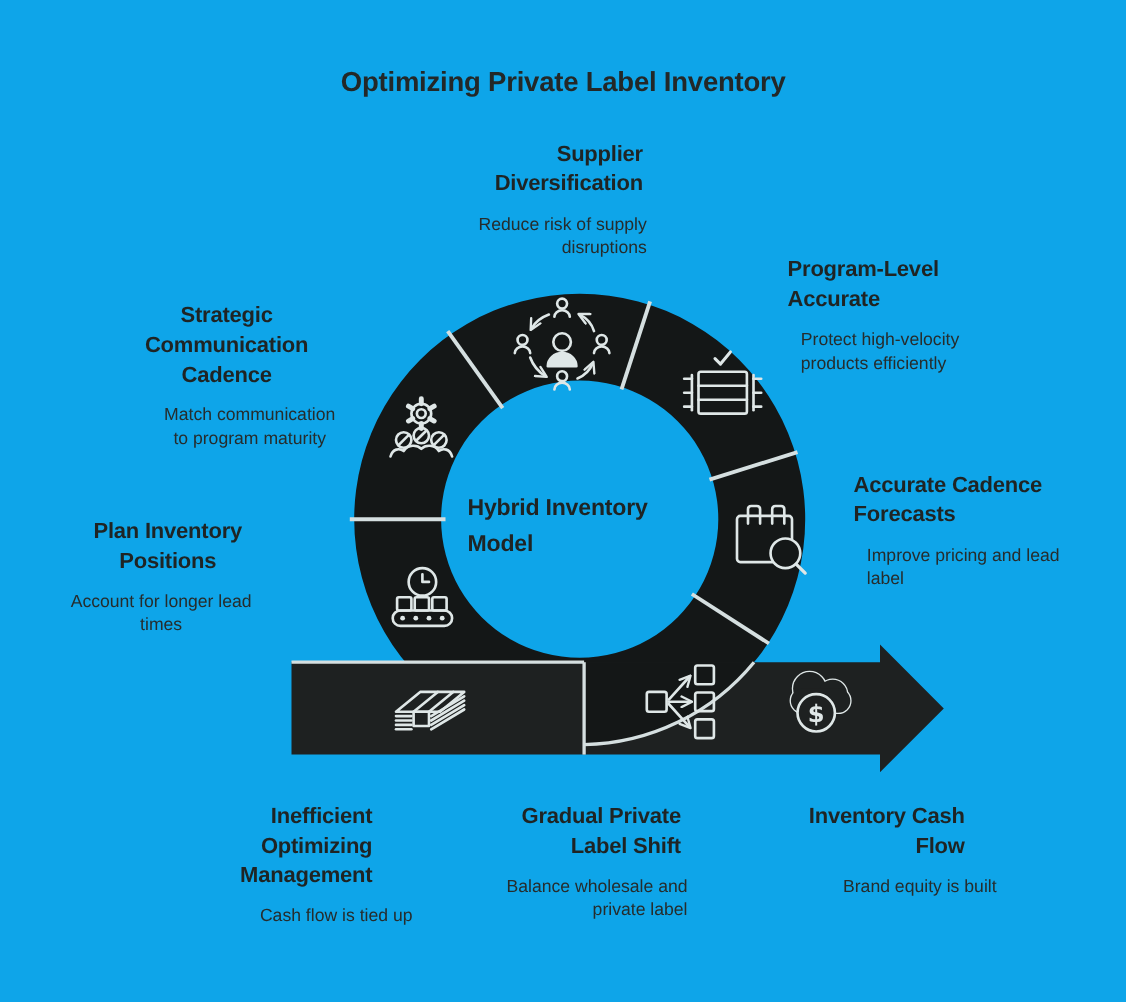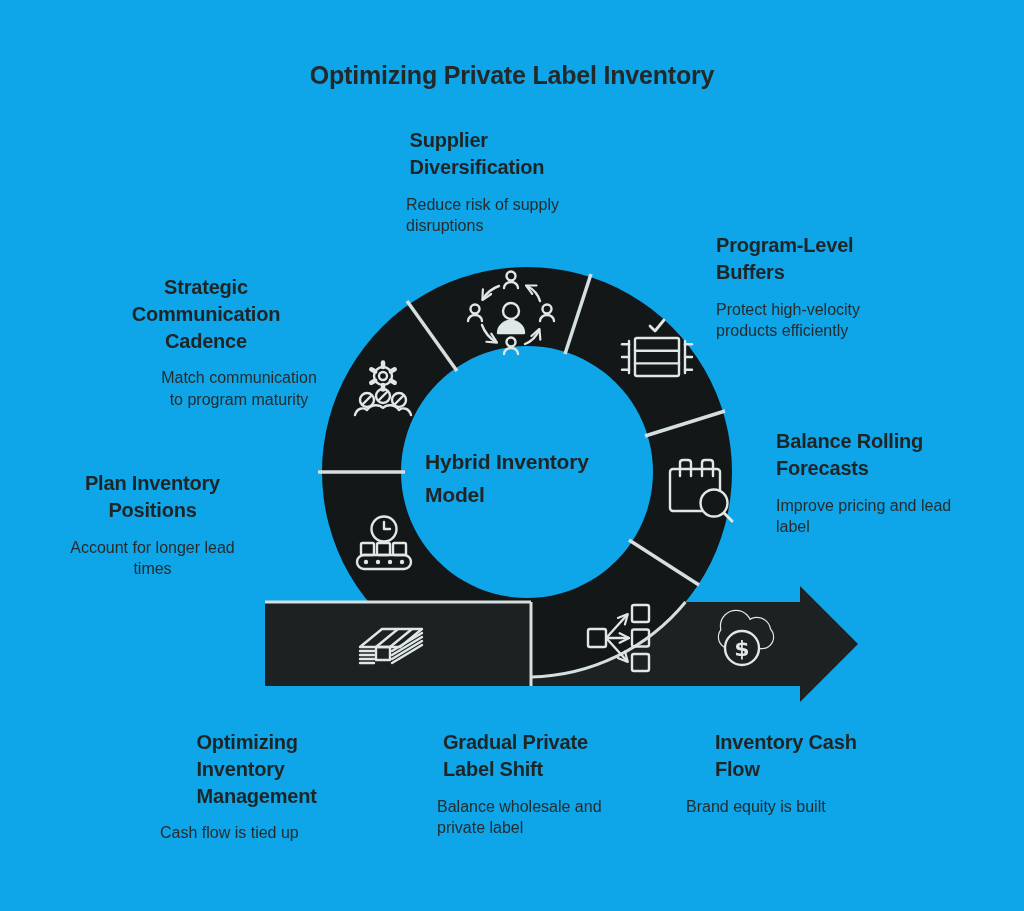--- a/index.html
+++ b/index.html
@@ -4,22 +4,22 @@
 <style>
   html,body{margin:0;padding:0;background:#d5dfe0;}
   .stage{position:relative;width:1024px;height:911px;background:#0ea5e9;overflow:hidden;
          font-family:"Liberation Sans",sans-serif;color:#1f2424;}
   .page-title{position:absolute;top:61px;left:0;width:100%;text-align:center;
               font-size:25px;font-weight:700;color:#232828;letter-spacing:-0.2px;}
   .diagram-svg{position:absolute;left:0;top:0;}
   .label{position:absolute;}
   .label h3{margin:0 0 13px 0;font-size:20px;font-weight:700;line-height:1.34;
             color:#1f2424;letter-spacing:-0.2px;}
-  .label p{margin:0;font-size:16px;line-height:1.33;color:#262c2c;}
-  .t-center{text-align:left;}
+  .label p{margin:12px;font-size:16px;line-height:1.33;color:#262c2c;}
+  .t-center{text-align:right;}
   .t-right{text-align:center;}
   .t-left{text-align:left;}
   .t-center h3,.t-center p{margin-left:auto;margin-right:auto;}
   .t-right p{margin-left:auto;}
   .l-supplier{left:352px;top:127px;width:290px;}
   .l-supplier h3{max-width:175px;}
   .l-supplier p{max-width:182px;}
   .l-buffers{left:716px;top:232px;width:245px;}
   .l-buffers h3{max-width:185px;}
   .l-buffers p{max-width:180px;}
@@ -190,41 +190,41 @@
   </svg>
 
   <div class="center-label">Hybrid Inventory Model</div>
 
   <div class="label t-center l-supplier">
     <h3>Supplier Diversification</h3>
     <p>Reduce risk of supply disruptions</p>
   </div>
 
   <div class="label t-left l-buffers">
-    <h3>Program-Level Buffers</h3>
+    <h3>Program-Level Accurate</h3>
     <p>Protect high-velocity products efficiently</p>
   </div>
 
   <div class="label t-left l-forecasts">
-    <h3>Balance Rolling Forecasts</h3>
+    <h3>Accurate Cadence Forecasts</h3>
     <p>Improve pricing and lead label</p>
   </div>
 
   <div class="label t-right l-strategic">
     <h3>Strategic Communication Cadence</h3>
     <p>Match communication to program maturity</p>
   </div>
 
   <div class="label t-right l-plan">
     <h3>Plan Inventory Positions</h3>
     <p>Account for longer lead times</p>
   </div>
 
   <div class="label t-center l-inefficient">
-    <h3>Optimizing Inventory Management</h3>
+    <h3>Inefficient Optimizing Management</h3>
     <p>Cash flow is tied up</p>
   </div>
 
   <div class="label t-center l-gradual">
     <h3>Gradual Private Label Shift</h3>
     <p>Balance wholesale and private label</p>
   </div>
 
   <div class="label t-center l-optimized">
     <h3>Inventory Cash Flow</h3>

